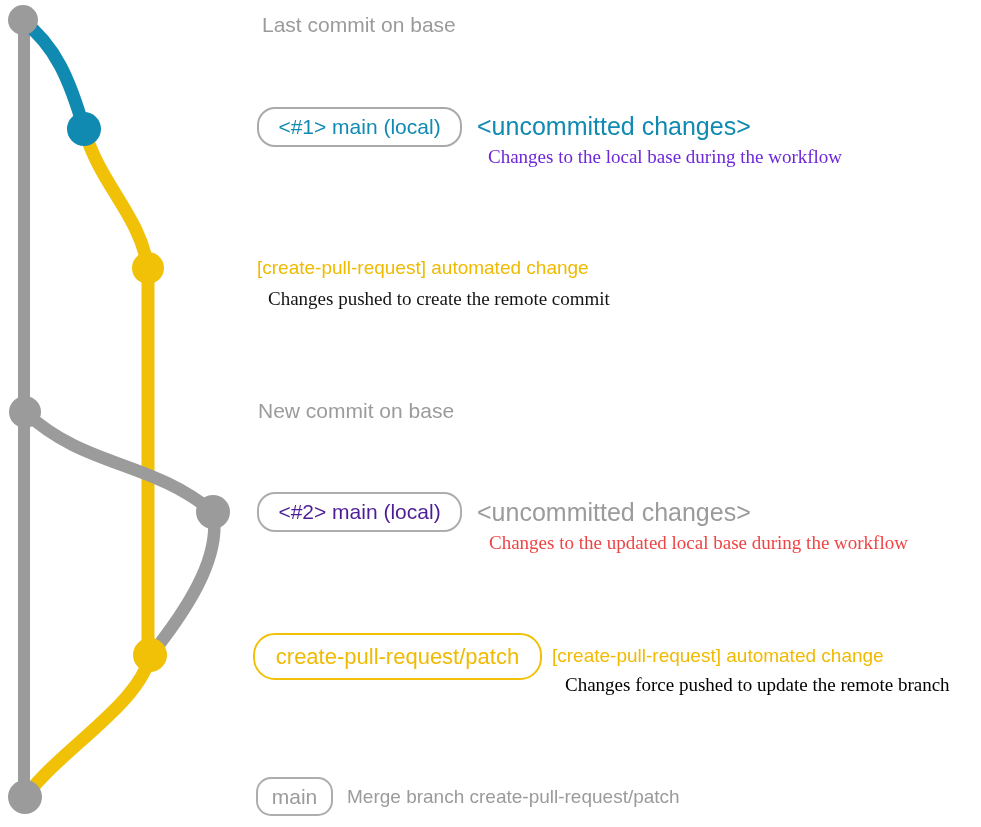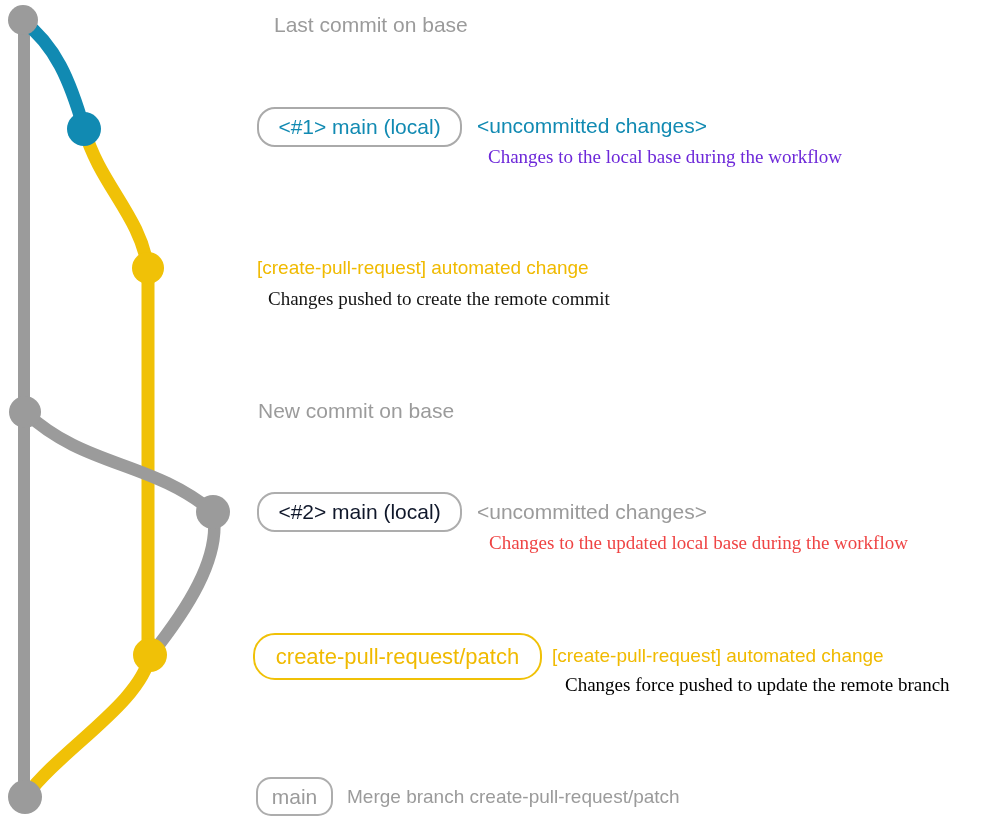--- a/index.html
+++ b/index.html
@@ -4,21 +4,21 @@
 <style>
   html,body { margin:0; padding:0; background:#ffffff; }
   #stage {
     position:relative; width:981px; height:827px;
     background:#ffffff; overflow:hidden;
     font-family:"Liberation Sans", sans-serif;
   }
   #graph-svg { position:absolute; left:0; top:0; }
   .txt { position:absolute; white-space:nowrap; }
   .caption   { font-size:21px; line-height:26px; }
-  .tag       { font-size:21px; line-height:26px; }
+  .tag       { font-size:25px; line-height:26px; }
   .commitmsg { font-size:19px; line-height:26px; }
   .desc      { font-family:"Liberation Serif", serif; font-size:19px; line-height:24px; }
   .badge {
     position:absolute; display:flex; align-items:center; justify-content:center;
     font-size:21px; background:#ffffff; box-sizing:border-box;
     border:2px solid #aaaaaa; white-space:nowrap;
   }
 </style>
 </head>
 <body>
@@ -40,35 +40,35 @@
 
     <circle cx="23" cy="20" r="15" fill="#9b9b9b"></circle>
     <circle cx="84" cy="129" r="17" fill="#118ab2"></circle>
     <circle cx="148" cy="268" r="16" fill="#f0c107"></circle>
     <circle cx="25" cy="412" r="16" fill="#9b9b9b"></circle>
     <circle cx="213" cy="512" r="17" fill="#9b9b9b"></circle>
     <circle cx="150" cy="655" r="17" fill="#f0c107"></circle>
     <circle cx="25" cy="797" r="17" fill="#9b9b9b"></circle>
   </svg>
 
-  <div class="txt caption" style="left: 274px; top: 12px; color: rgb(155, 155, 155);">Last commit on base</div>
+  <div class="txt caption" style="left: 262px; top: 12px; color: rgb(155, 155, 155);">Last commit on base</div>
 
   <div class="badge" style="left: 257px; top: 107px; width: 205px; height: 40px; border-radius: 18px; color: rgb(17, 138, 178);">
     <span style="color: rgb(17, 138, 178); text-align: center;">&lt;#1&gt; main (local)</span>
   </div>
   <div class="txt tag" style="left: 477px; top: 113px; color: rgb(17, 138, 178);">&lt;uncommitted changes&gt;</div>
   <div class="txt desc" style="left: 488px; top: 145px; color: #6d28d9;">Changes to the local base during the workflow</div>
 
   <div class="txt commitmsg" style="left: 257px; top: 255px; color: rgb(240, 186, 0);">[create-pull-request] automated change</div>
   <div class="txt desc" style="left: 268px; top: 287px; color: rgb(20, 20, 20);">Changes pushed to create the remote commit</div>
 
   <div class="txt caption" style="left: 258px; top: 398px; color: rgb(155, 155, 155);">New commit on base</div>
 
   <div class="badge" style="left: 257px; top: 492px; width: 205px; height: 40px; border-radius: 18px; border-color: rgb(173, 173, 173);">
-    <span style="color: #0f172a;">&lt;#2&gt; main (local)</span>
+    <span style="color: #4c1d95;">&lt;#2&gt; main (local)</span>
   </div>
   <div class="txt tag" style="left: 477px; top: 499px; color: rgb(155, 155, 155);">&lt;uncommitted changes&gt;</div>
   <div class="txt desc" style="left: 489px; top: 531px; color: #ef4444;">Changes to the updated local base during the workflow</div>
 
   <div class="badge" style="left: 253px; top: 633px; width: 289px; height: 47px; border-radius: 22px; font-size: 22px; border-color: rgb(240, 193, 7); justify-content: center;">
     <span style="color: rgb(240, 186, 0);">create-pull-request/patch</span>
   </div>
   <div class="txt commitmsg" style="left: 552px; top: 643px; color: rgb(240, 186, 0);">[create-pull-request] automated change</div>
   <div class="txt desc" style="left: 565px; top: 673px; color: #000000;">Changes force pushed to update the remote branch</div>
 

